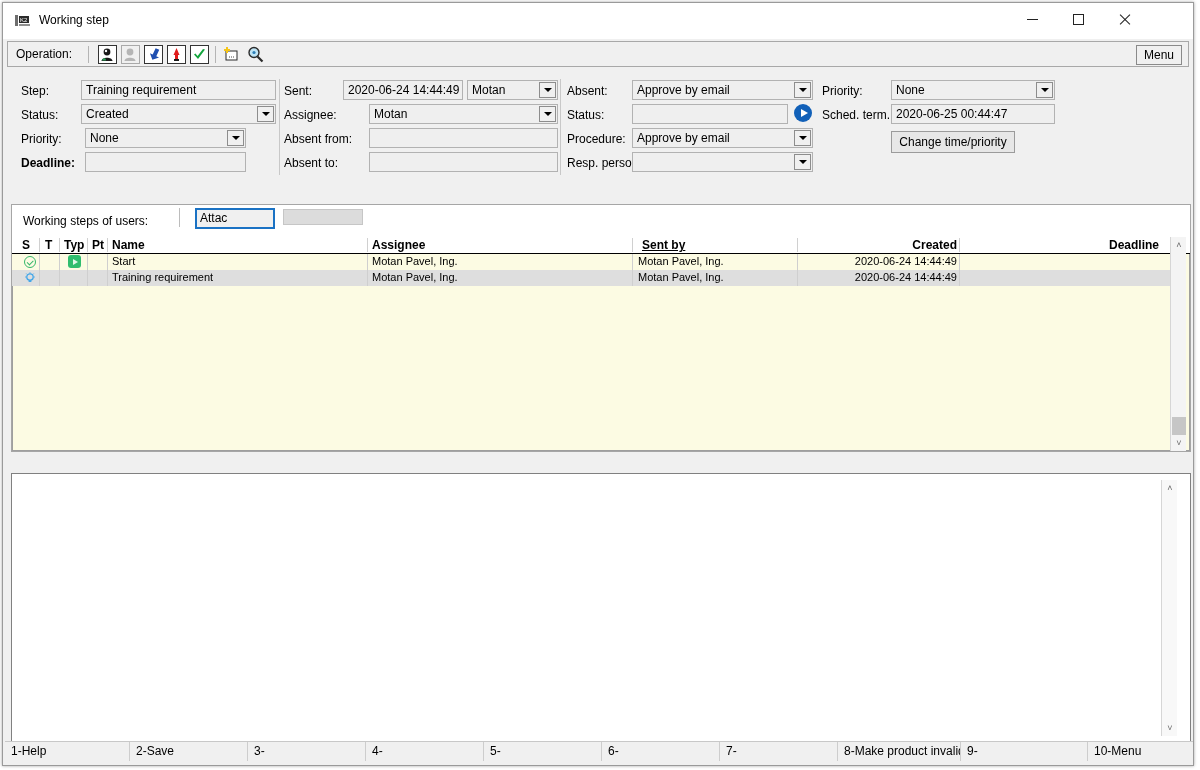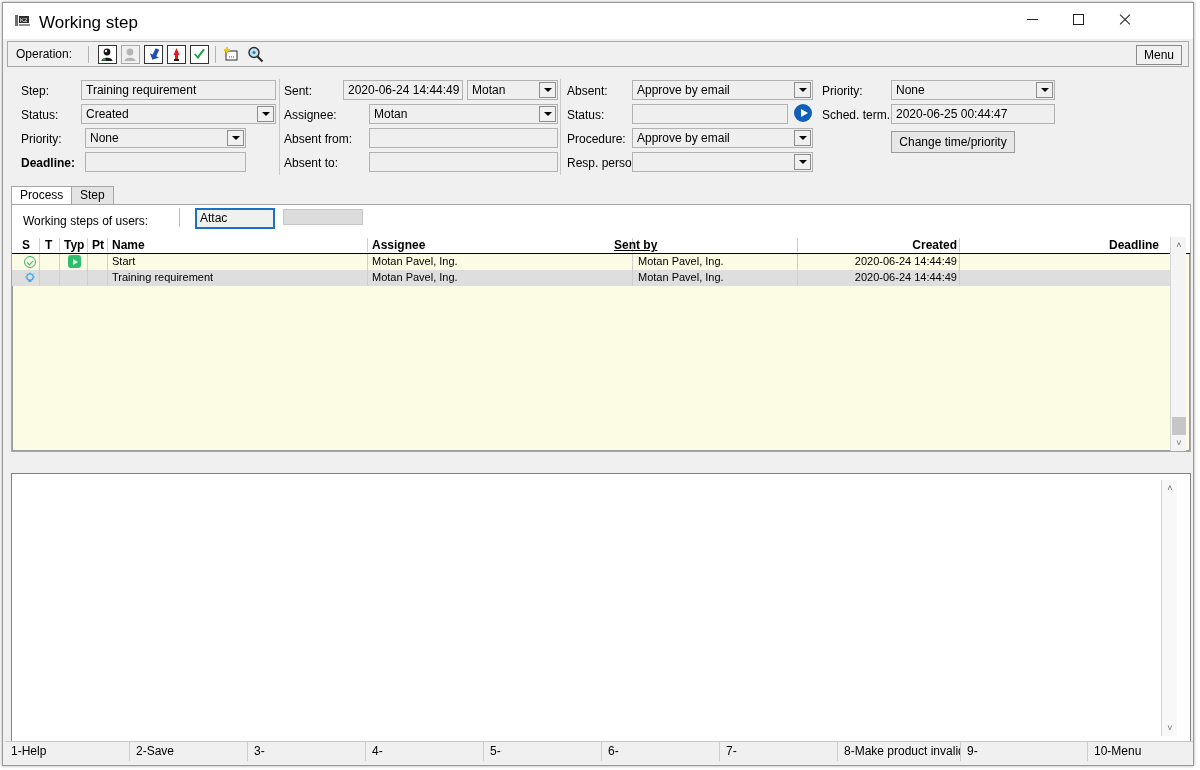--- a/index.html
+++ b/index.html
@@ -29,21 +29,21 @@
     width: 100%; height: 36px;
     background: #ffffff;
     box-sizing: border-box;
   }
   .title-icon {
     position: absolute; left: 12px; top: 11px;
     width: 16px; height: 14px;
   }
   .title-text {
     position: absolute; left: 36px; top: 10px;
-    font-size: 17px; color: #000;
+    font-size: 12px; color: #000;
   }
   .win-btn {
     position: absolute; top: 0; width: 46px; height: 32px;
     display: flex; align-items: center; justify-content: center;
     font-size: 13px; color: #1a1a1a;
   }
   #btn-min  { right: 138px; }
   #btn-max  { right: 92px; }
   #btn-close{ right: 46px; }
   .glyph-min { display:block; width: 11px; height: 1px; background: #222; }
@@ -525,24 +525,20 @@
           <span class="caret"></span>
         </span>
     </div>
 
     <div class="lbl" style="left:815px; top:37px;">Sched. term.:</div>
     <div class="fld" style="left:884px; top:33px; width:164px;">2020-06-25 00:44:47</div>
 
     <div class="btn-std" style="left:884px; top:60px; width:124px; height:22px; line-height:20px;">Change time/priority</div>
   </div>
 
-  <div class="tabstrip">
-    <div class="tab active" style="left:0;">Process</div>
-    <div class="tab" style="left:60px;">Step</div>
-  </div>
 
   <div class="panel"></div>
 
   <div class="wsu-label" style="position:absolute; left:20px; top:211px;">Working steps of users:</div>
   <div class="panel-sep" style="position:absolute; left:176px; top:205px; width:1px; height:19px; background:#bcbcbc;"></div>
 
   <div class="gray-btn"></div>
   <div class="attach-btn">Attac</div>
 
   <div class="grid"></div>
@@ -553,21 +549,21 @@
     <div class="gh" style="left:33px;">T</div>
     <div class="gh-div" style="left:47px;"></div>
     <div class="gh" style="left:52px;">Typ</div>
     <div class="gh-div" style="left:75px;"></div>
     <div class="gh" style="left:80px;">Pt</div>
     <div class="gh-div" style="left:95px;"></div>
     <div class="gh" style="left:100px;">Name</div>
     <div class="gh-div" style="left:355px;"></div>
     <div class="gh" style="left:360px;">Assignee</div>
     <div class="gh-div" style="left:620px;"></div>
-    <div class="gh" style="left:602px;text-decoration:underline;">Sent by</div>
+    <div class="gh" style="left:630px;text-decoration:underline;">Sent by</div>
     <div class="gh-div" style="left:785px;"></div>
     <div class="gh" style="left:700px; width:245px; text-align:right;">Created</div>
     <div class="gh-div" style="left:947px;"></div>
     <div class="gh" style="left:900px; width:247px; text-align:right;">Deadline</div>
   </div>
 
   <div class="grid-rows">
 
     <div class="grow r1">
       <div class="icon-check" style="left:12px;"></div>

